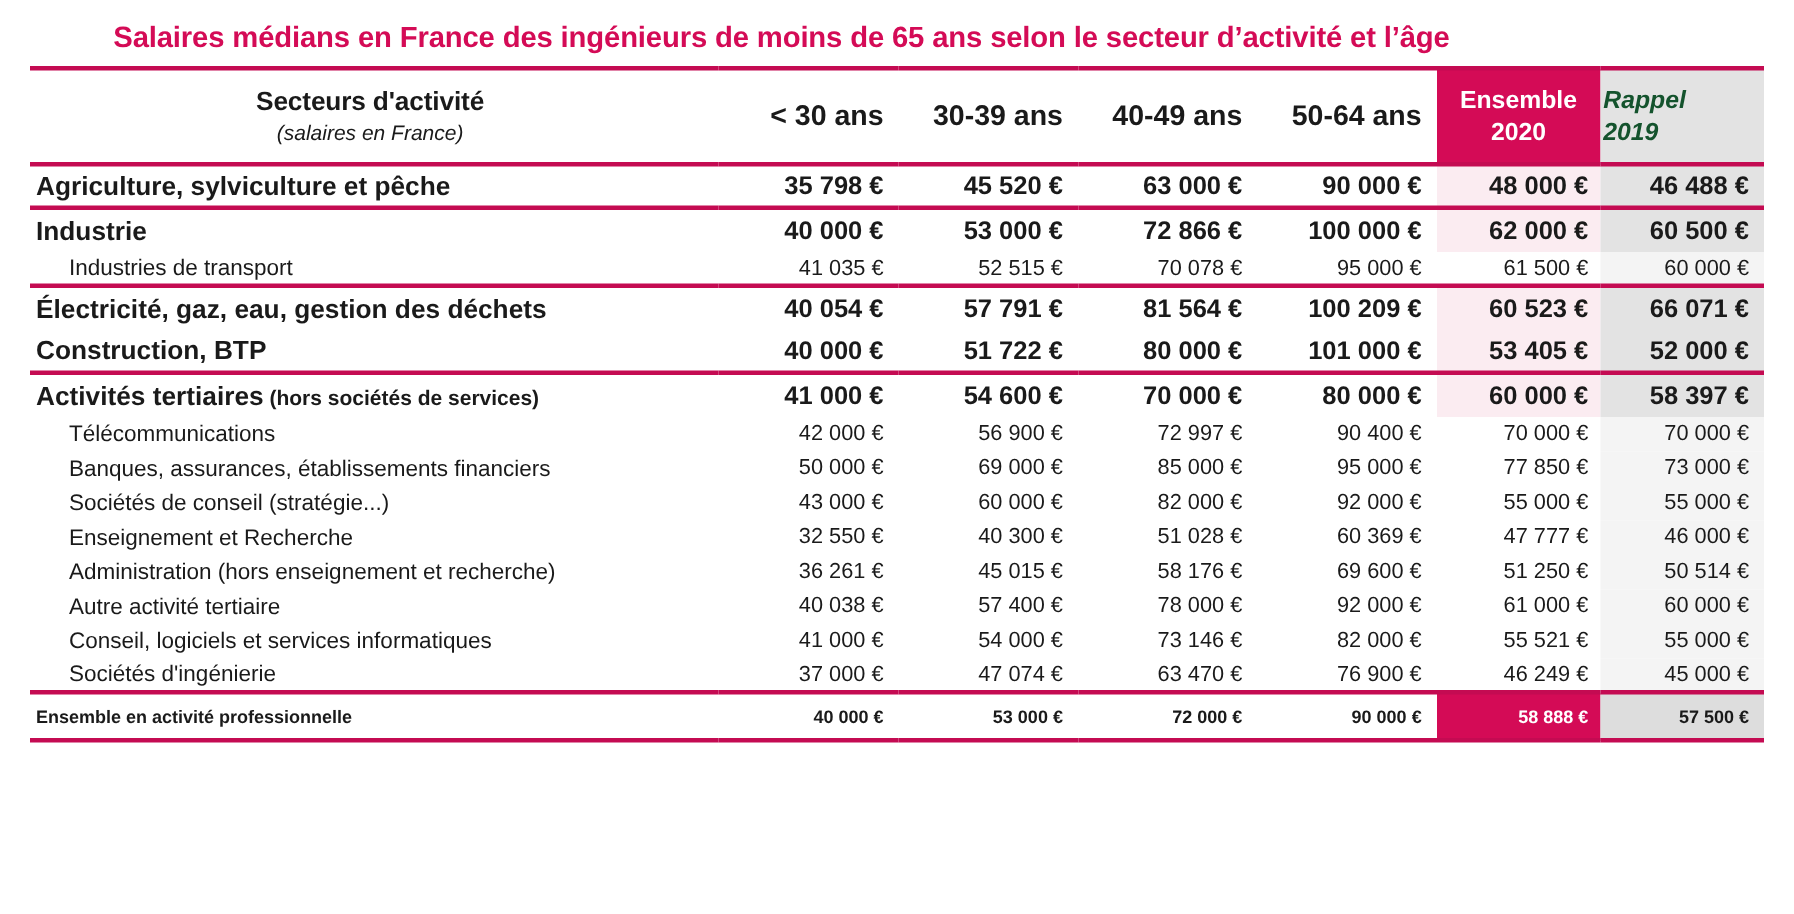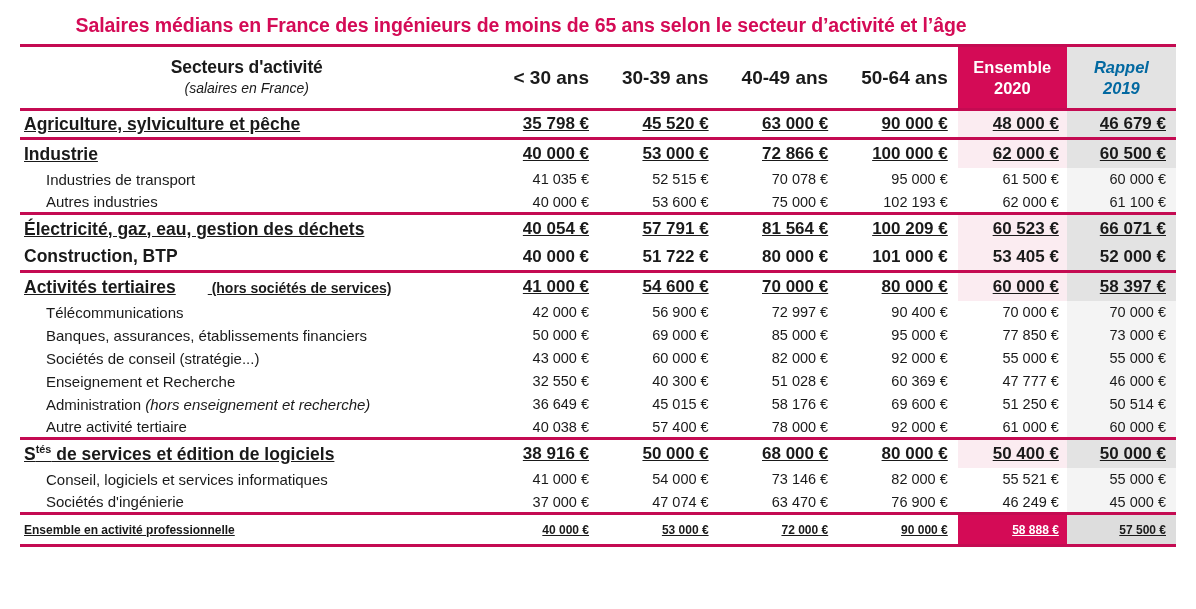--- a/index.html
+++ b/index.html
@@ -93,25 +93,25 @@
     font-size: 16.5px;
     font-weight: bold;
     text-align: center;
     line-height: 1.25;
     border-top: 3px solid #C40B52;
     border-bottom: 3px solid #C40B52;
     padding: 0 2px;
   }
   .hdr-rap {
     background: #E3E3E3;
-    color: #0369a1;
+    color: #14532d;
     font-size: 16.5px;
     font-weight: bold;
     font-style: italic;
-    text-align: center;
+    text-align: left;
     line-height: 1.25;
     border-top: 3px solid #C40B52;
     border-bottom: 3px solid #C40B52;
     padding: 0 2px;
   }
 
   tbody td {
     padding: 0;
     height: 24px;
     vertical-align: middle;
@@ -145,34 +145,32 @@
   tr.minor td { font-size: 14.5px; font-weight: normal; height: 23px; }
   tr.minor td.sector { font-size: 15px; }
   tr.minor td.num.rap { background: #F4F4F4; }
 
   
   tr.total td { font-size: 12px; font-weight: bold; height: 32px; }
   tr.total td.num.ens { background: #D40B56; color: #ffffff; }
   tr.total td.num.rap { background: #DDDDDD; color: #1a1a1a; }
 
   
-  tr.sep-top > td { border-top: 3px solid #C40B52; text-decoration: underline; }
+  tr.sep-top > td { border-top: 3px solid #C40B52; }
 
   .sup {
     font-size: 0.62em;
     vertical-align: super;
     line-height: 0;
   }
   .paren-bold {
     font-size: 0.80em;
     font-weight: bold;
-    margin-left: 32px;
   }
   .paren-ital {
-    font-style: italic;
     font-weight: normal;
   }
 </style>
 </head>
 <body>
 
 <div class="page">
 
   <div class="title">Salaires médians en France des ingénieurs de moins de 65 ans selon le secteur d’activité et l’âge</div>
 
@@ -209,49 +207,40 @@
     </thead>
 
     <tbody id="tbody">
         <tr class="major sep-top">
           <td class="sector"><span>Agriculture, sylviculture et pêche</span></td>
           <td class="num">35 798 €</td>
           <td class="num">45 520 €</td>
           <td class="num">63 000 €</td>
           <td class="num">90 000 €</td>
           <td class="num ens">48 000 €</td>
-          <td class="num rap">46 679 €</td>
+          <td class="num rap">46 488 €</td>
         </tr>
         <tr class="major sep-top">
           <td class="sector"><span>Industrie</span></td>
           <td class="num">40 000 €</td>
           <td class="num">53 000 €</td>
           <td class="num">72 866 €</td>
           <td class="num">100 000 €</td>
           <td class="num ens">62 000 €</td>
           <td class="num rap">60 500 €</td>
         </tr>
         <tr class="minor">
           <td class="sector indent"><span>Industries de transport</span></td>
           <td class="num">41 035 €</td>
           <td class="num">52 515 €</td>
           <td class="num">70 078 €</td>
           <td class="num">95 000 €</td>
           <td class="num ens">61 500 €</td>
           <td class="num rap">60 000 €</td>
         </tr>
-        <tr class="minor">
-          <td class="sector indent"><span>Autres industries</span></td>
-          <td class="num">40 000 €</td>
-          <td class="num">53 600 €</td>
-          <td class="num">75 000 €</td>
-          <td class="num">102 193 €</td>
-          <td class="num ens">62 000 €</td>
-          <td class="num rap">61 100 €</td>
-        </tr>
         <tr class="major sep-top">
           <td class="sector"><span>Électricité, gaz, eau, gestion des déchets</span></td>
           <td class="num">40 054 €</td>
           <td class="num">57 791 €</td>
           <td class="num">81 564 €</td>
           <td class="num">100 209 €</td>
           <td class="num ens">60 523 €</td>
           <td class="num rap">66 071 €</td>
         </tr>
         <tr class="major">
@@ -303,44 +292,35 @@
           <td class="sector indent"><span>Enseignement et Recherche</span></td>
           <td class="num">32 550 €</td>
           <td class="num">40 300 €</td>
           <td class="num">51 028 €</td>
           <td class="num">60 369 €</td>
           <td class="num ens">47 777 €</td>
           <td class="num rap">46 000 €</td>
         </tr>
         <tr class="minor">
           <td class="sector indent"><span>Administration</span><span class="paren-ital"> (hors enseignement et recherche)</span></td>
-          <td class="num">36 649 €</td>
+          <td class="num">36 261 €</td>
           <td class="num">45 015 €</td>
           <td class="num">58 176 €</td>
           <td class="num">69 600 €</td>
           <td class="num ens">51 250 €</td>
           <td class="num rap">50 514 €</td>
         </tr>
         <tr class="minor">
           <td class="sector indent"><span>Autre activité tertiaire</span></td>
           <td class="num">40 038 €</td>
           <td class="num">57 400 €</td>
           <td class="num">78 000 €</td>
           <td class="num">92 000 €</td>
           <td class="num ens">61 000 €</td>
           <td class="num rap">60 000 €</td>
-        </tr>
-        <tr class="major sep-top">
-          <td class="sector"><span>S</span><span class="sup">tés</span><span> de services et édition de logiciels</span></td>
-          <td class="num">38 916 €</td>
-          <td class="num">50 000 €</td>
-          <td class="num">68 000 €</td>
-          <td class="num">80 000 €</td>
-          <td class="num ens">50 400 €</td>
-          <td class="num rap">50 000 €</td>
         </tr>
         <tr class="minor">
           <td class="sector indent"><span>Conseil, logiciels et services informatiques</span></td>
           <td class="num">41 000 €</td>
           <td class="num">54 000 €</td>
           <td class="num">73 146 €</td>
           <td class="num">82 000 €</td>
           <td class="num ens">55 521 €</td>
           <td class="num rap">55 000 €</td>
         </tr>

